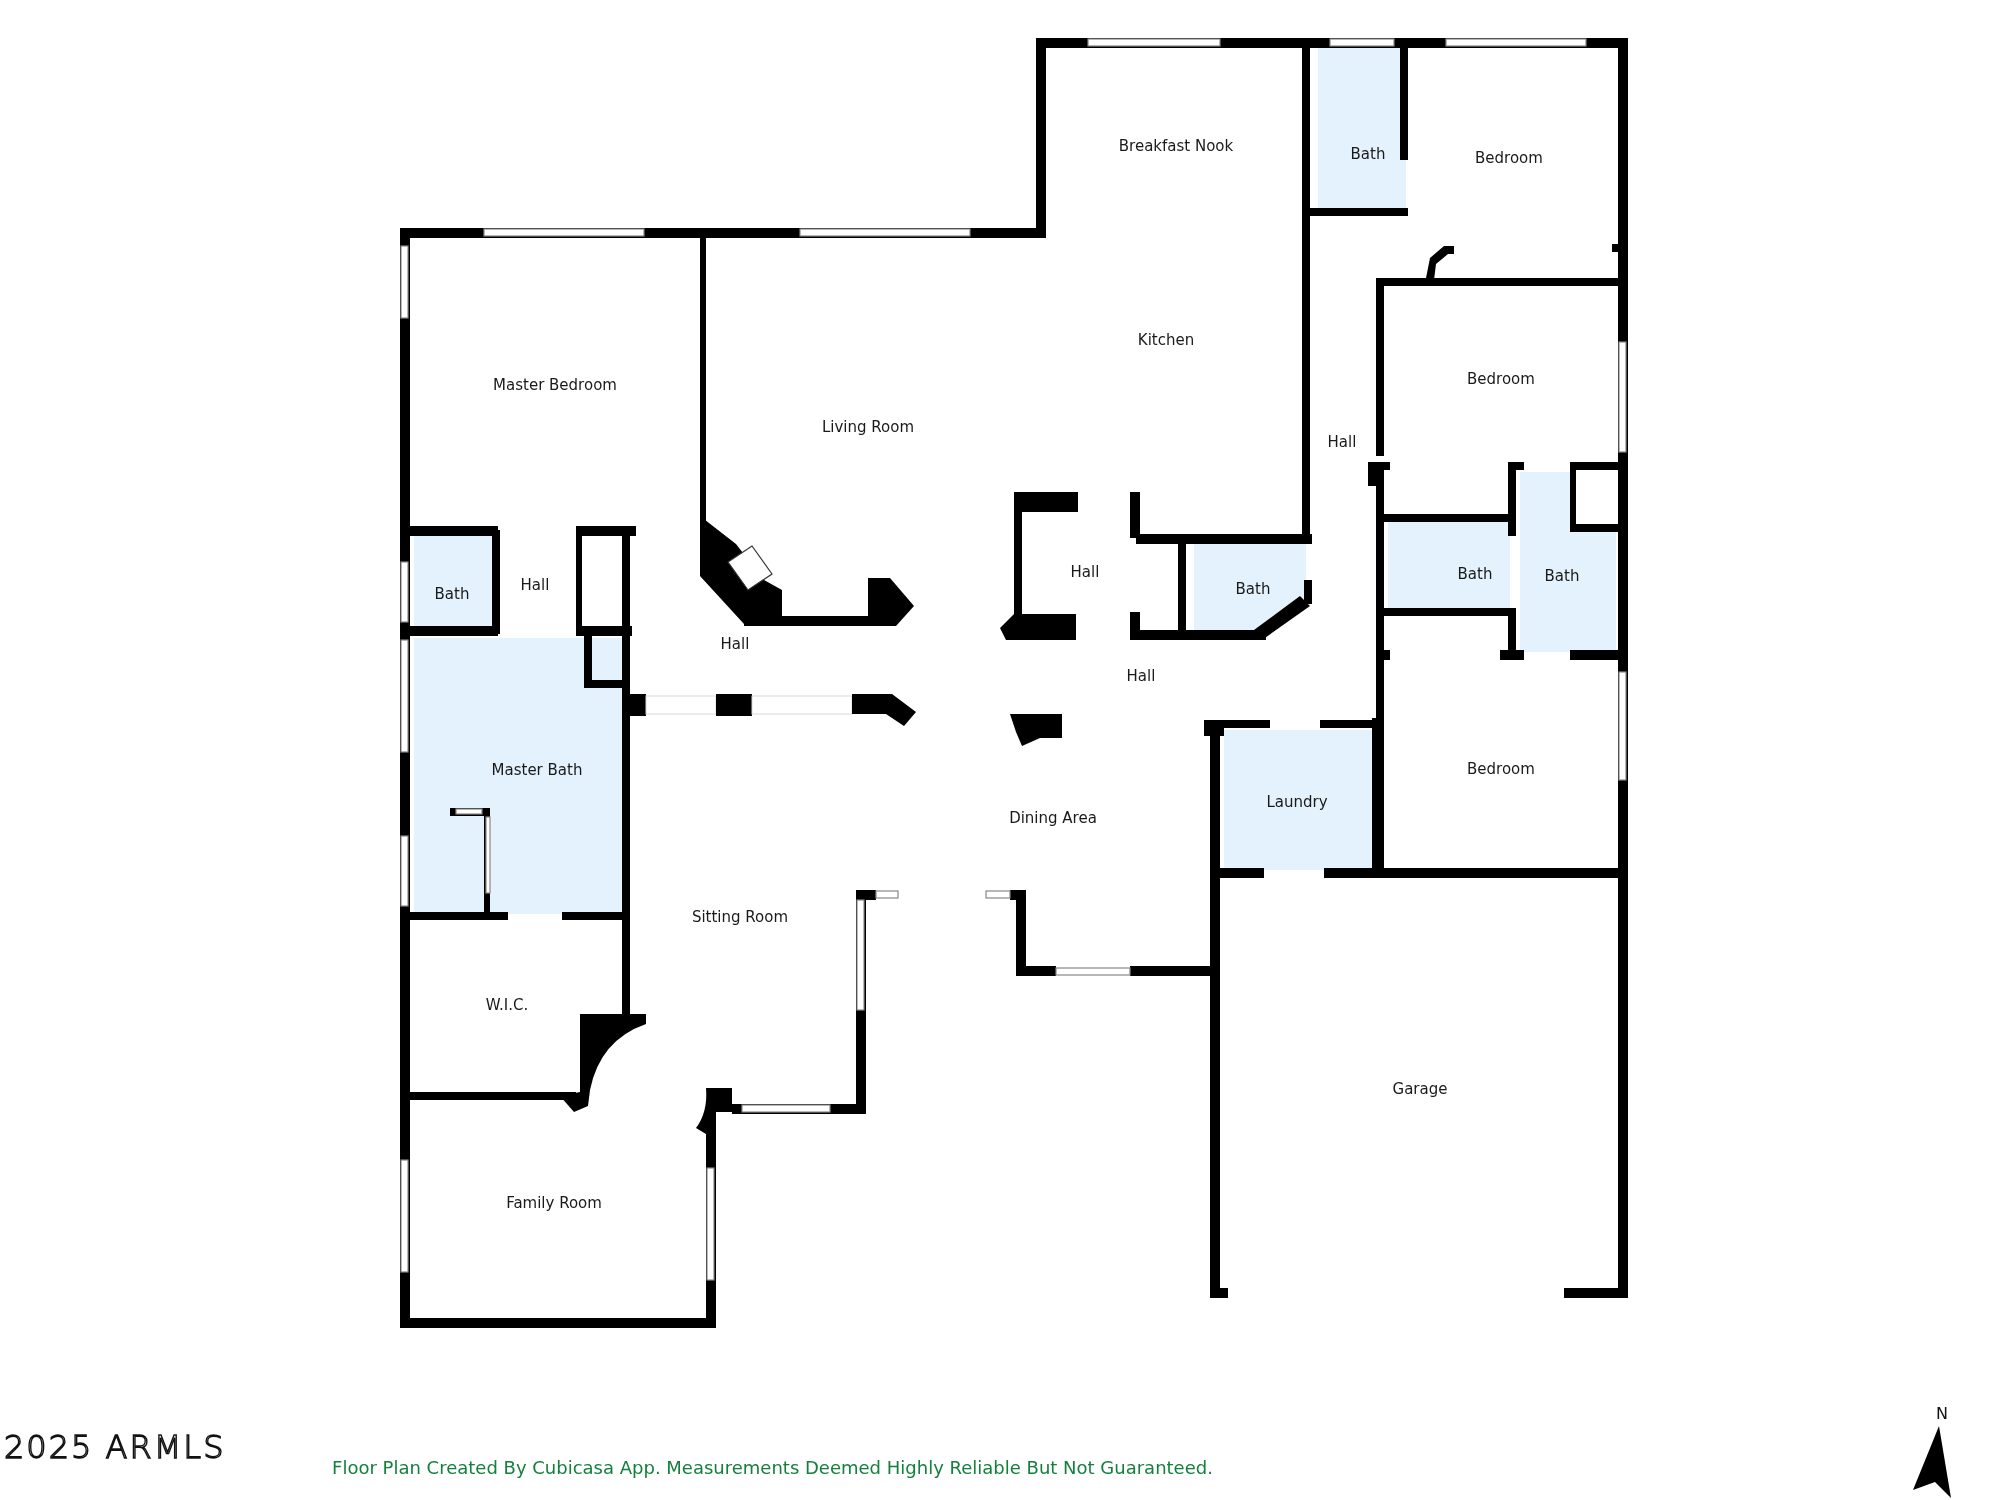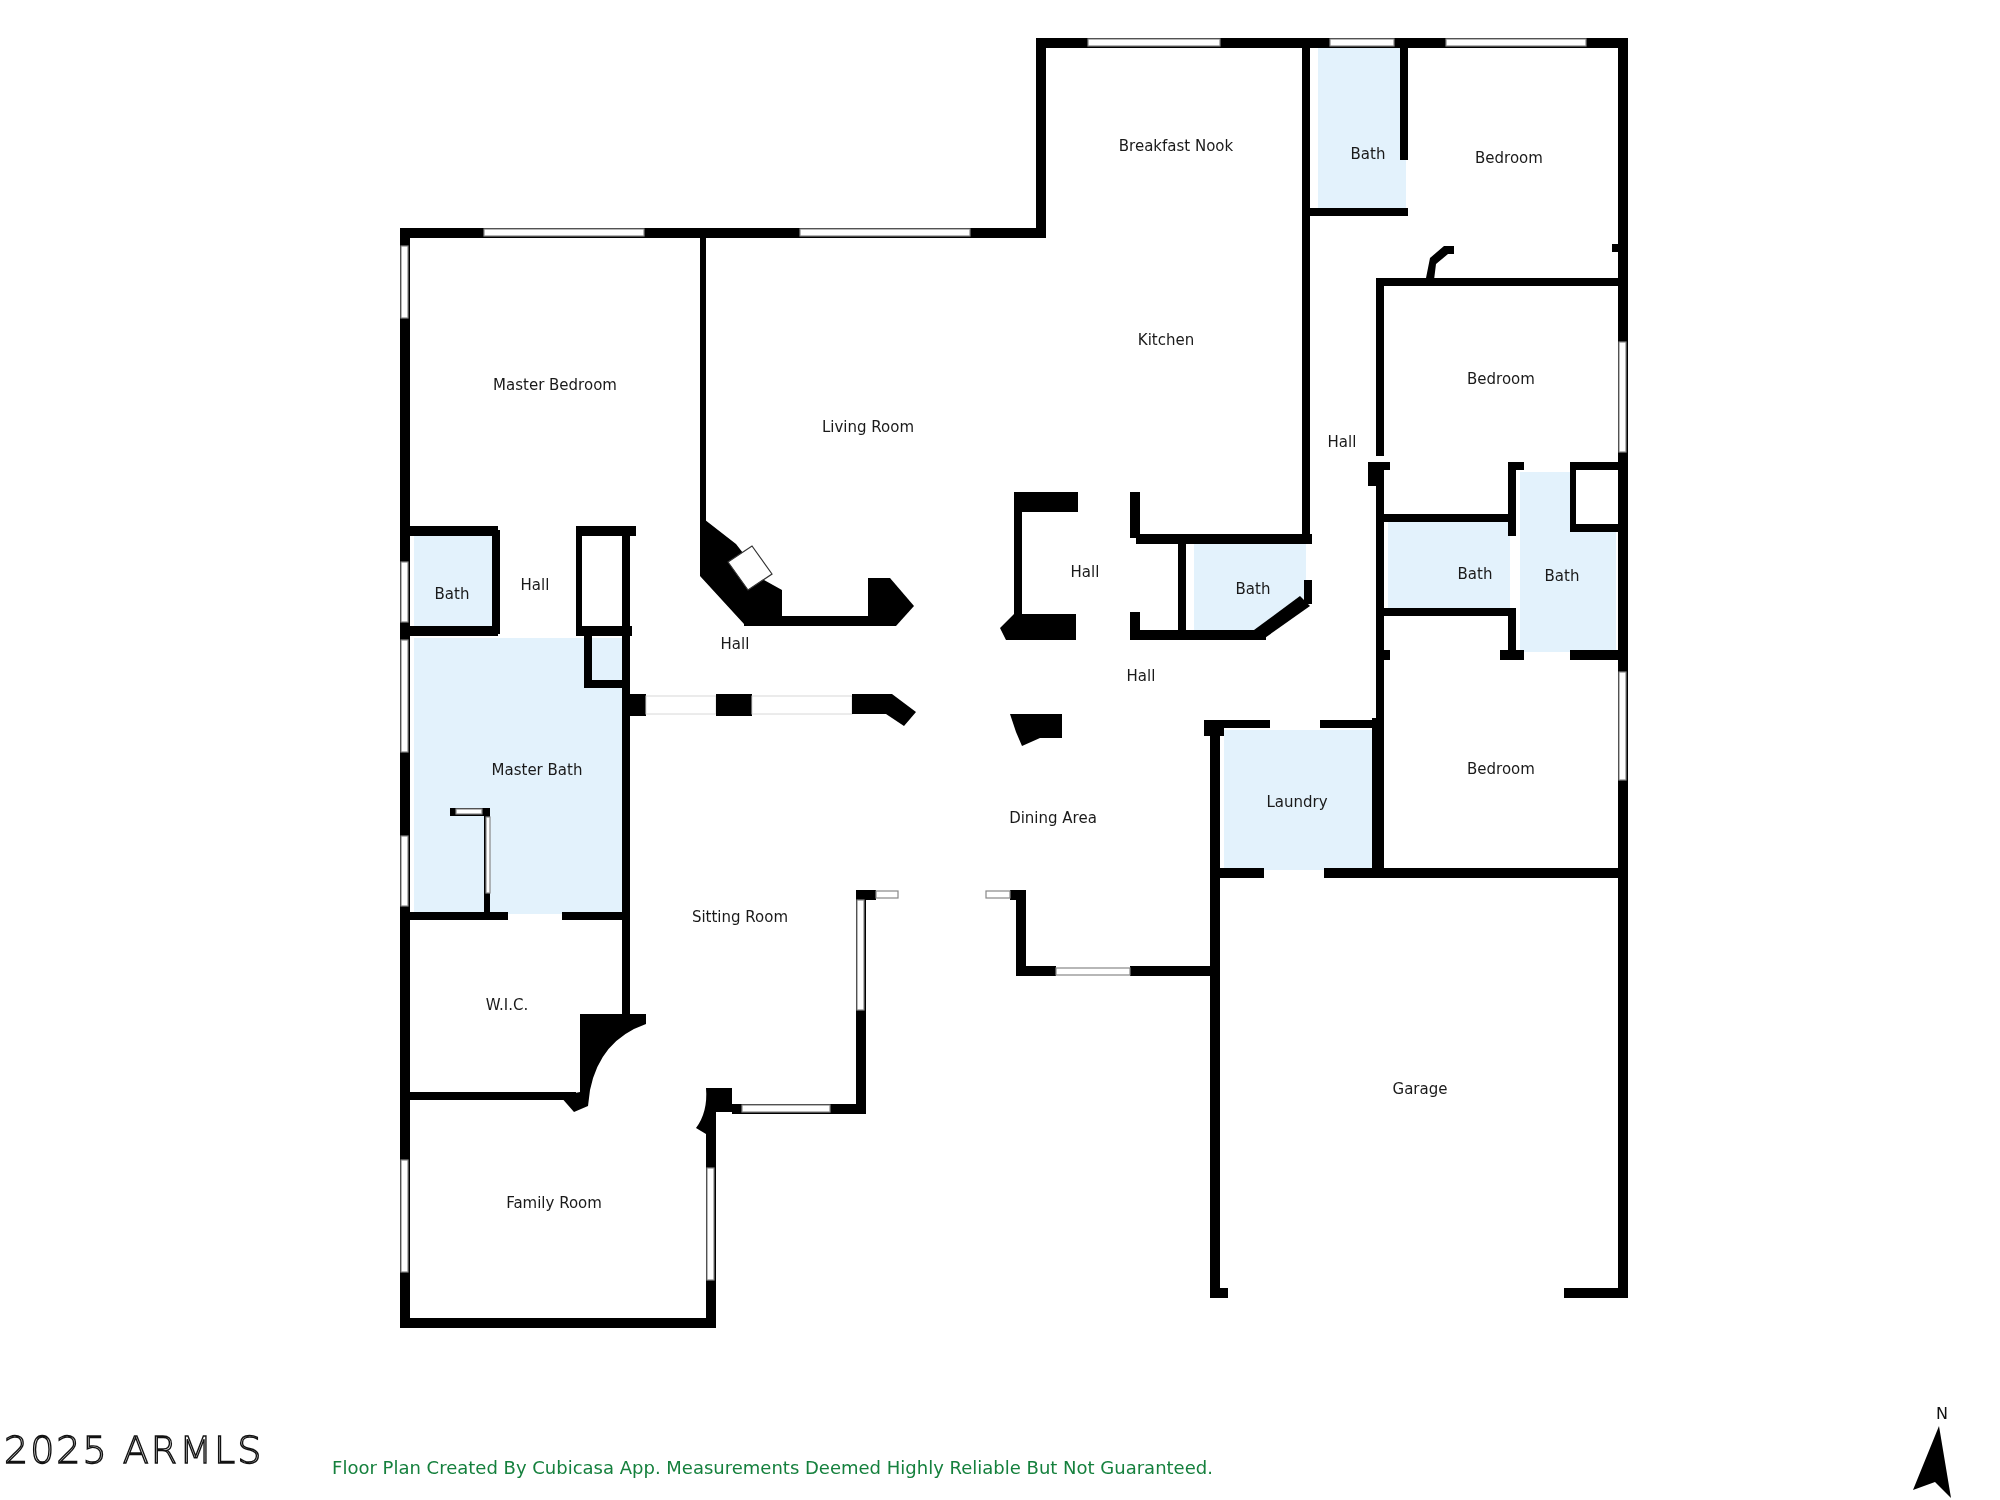--- a/index.html
+++ b/index.html
@@ -3,21 +3,21 @@
 <meta charset="utf-8">
 <style>
   html, body { margin:0; padding:0; background:#ffffff; }
   body { width:2000px; height:1500px; position:relative; overflow:hidden; font-family:"DejaVu Sans", sans-serif; }
   #plan { position:absolute; left:0; top:0; width:2000px; height:1500px; }
   .room-label { font-family:"DejaVu Sans", sans-serif; font-size:15px; fill:#1a1a1a; text-anchor:middle; dominant-baseline:middle; }
   .wall { fill:#000; }
   .bath { fill:#e3f2fc; }
   .win { fill:#fff; stroke:#888; stroke-width:1.2; }
   .door { fill:#fff; stroke:#d8d8d8; stroke-width:1; }
-  .watermark { position:absolute; left:4px; top:1428px; font-family:"DejaVu Sans", sans-serif; font-size:38px; font-weight:200; color:#fff; -webkit-text-stroke:1.4px #111; letter-spacing:2px; }
+  .watermark { position:absolute; left:4px; top:1428px; font-family:"DejaVu Sans", sans-serif; font-size:32px; font-weight:200; color:#fff; -webkit-text-stroke:1.4px #111; letter-spacing:2px; }
   .disclaimer { position:absolute; left:0; width:1545px; top:1457px; text-align:center; font-family:"DejaVu Sans", sans-serif; font-size:18px; color:#15803d; }
   .north { position:absolute; left:1905px; top:1404px; width:70px; height:96px; }
   .north-label { position:absolute; left:1936px; top:1404px; font-family:"DejaVu Sans", sans-serif; font-size:16px; color:#111; }
 </style>
 </head>
 <body>
 
 <svg id="plan" viewBox="0 0 2000 1500" xmlns="http://www.w3.org/2000/svg">
 
   <g>

